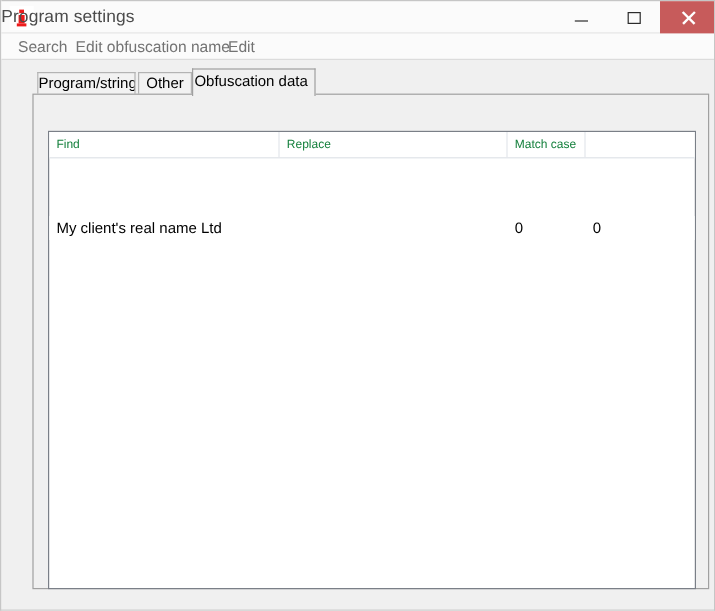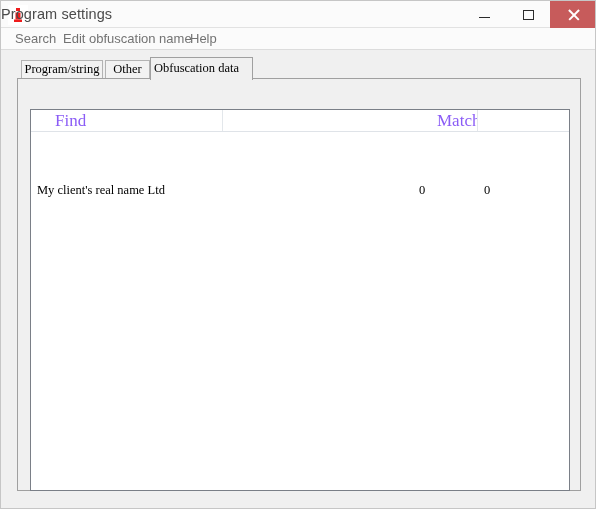--- a/index.html
+++ b/index.html
@@ -120,25 +120,24 @@
     font-size: 13px;
     color: #737373;
     padding: 0 5px;
     cursor: default;
     white-space: nowrap;
   }
 
   
   .tabs-host {
     position: absolute;
-    left: 16px;
+    left: 26px;
     top: 57px;
     width: 450px;
     height: 434px;
-    font-family: Liberation Serif, serif;
   }
   .tabstrip {
     position: absolute;
     left: 0; top: 0;
     height: 22px;
     width: 100%;
   }
   .tab {
     position: absolute;
     box-sizing: border-box;
@@ -199,23 +198,23 @@
     height: 22px;
     background: #ffffff;
     border-bottom: 1px solid #dfe3e8;
     box-sizing: border-box;
   }
   .lv-th {
     position: absolute;
     top: 0;
     height: 21px;
     line-height: 21px;
-    font-size: 17px;
-    color: #8b5cf6;
-    padding-left: 24px;
+    font-size: 10px;
+    color: #15803d;
+    padding-left: 6px;
     box-sizing: border-box;
     white-space: nowrap;
     overflow: hidden;
     cursor: default;
     border-right: 1px solid #e3e7eb;
   }
   .lv-row {
     position: relative;
     height: 20px;
     background: #ffffff;
@@ -257,37 +256,38 @@
       <div class="glyph-max"></div>
     </div>
     <div class="winbtn winbtn-close">
       <div class="glyph-close"></div>
     </div>
   </div>
 
   <div class="menubar">
     <div class="menu-item" style="left:9px">Search</div>
     <div class="menu-item" style="left:57px">Edit obfuscation name</div>
-    <div class="menu-item" style="left:184px">Help</div>
+    <div class="menu-item" style="left:184px">Edit</div>
   </div>
 
   <div class="tabs-host">
 
     <div class="tabstrip">
       <div class="tab inactive" style="left:4px; width:82px;">Program/string</div>
       <div class="tab inactive" style="left:88px; width:45px;">Other</div>
       <div class="tab active" style="left:133px; width:103px;">Obfuscation data</div>
     </div>
 
     <div class="tabpanel">
 
       <div class="listview">
 
         <div class="lv-header">
           <div class="lv-th" style="left:0px; width:192px;">Find</div>
+          <div class="lv-th" style="left:192px; width:190px;">Replace</div>
           <div class="lv-th" style="left:382px; width:65px;">Match case</div>
           <div class="lv-th" style="left:526px; width:12px; border-right:none;"></div>
         </div>
 
         <div class="lv-row">
           <div class="lv-td" style="left:0px; width:192px;">My client's real name Ltd</div>
           <div class="lv-td" style="left:382px; width:65px;">0</div>
           <div class="lv-td" style="left:447px; width:79px;">0</div>
         </div>
 

